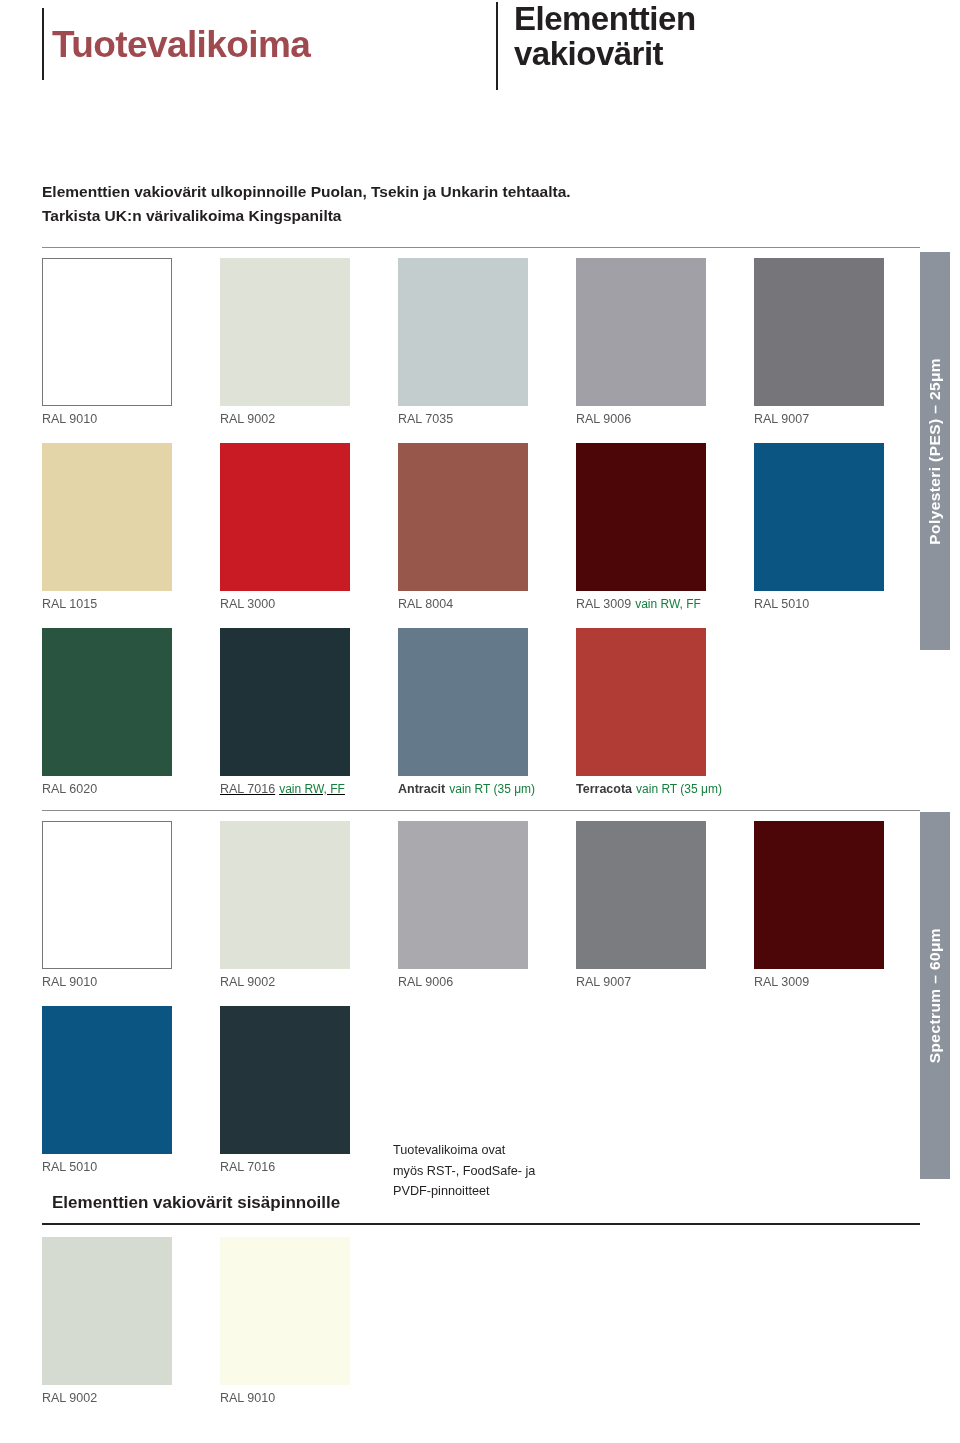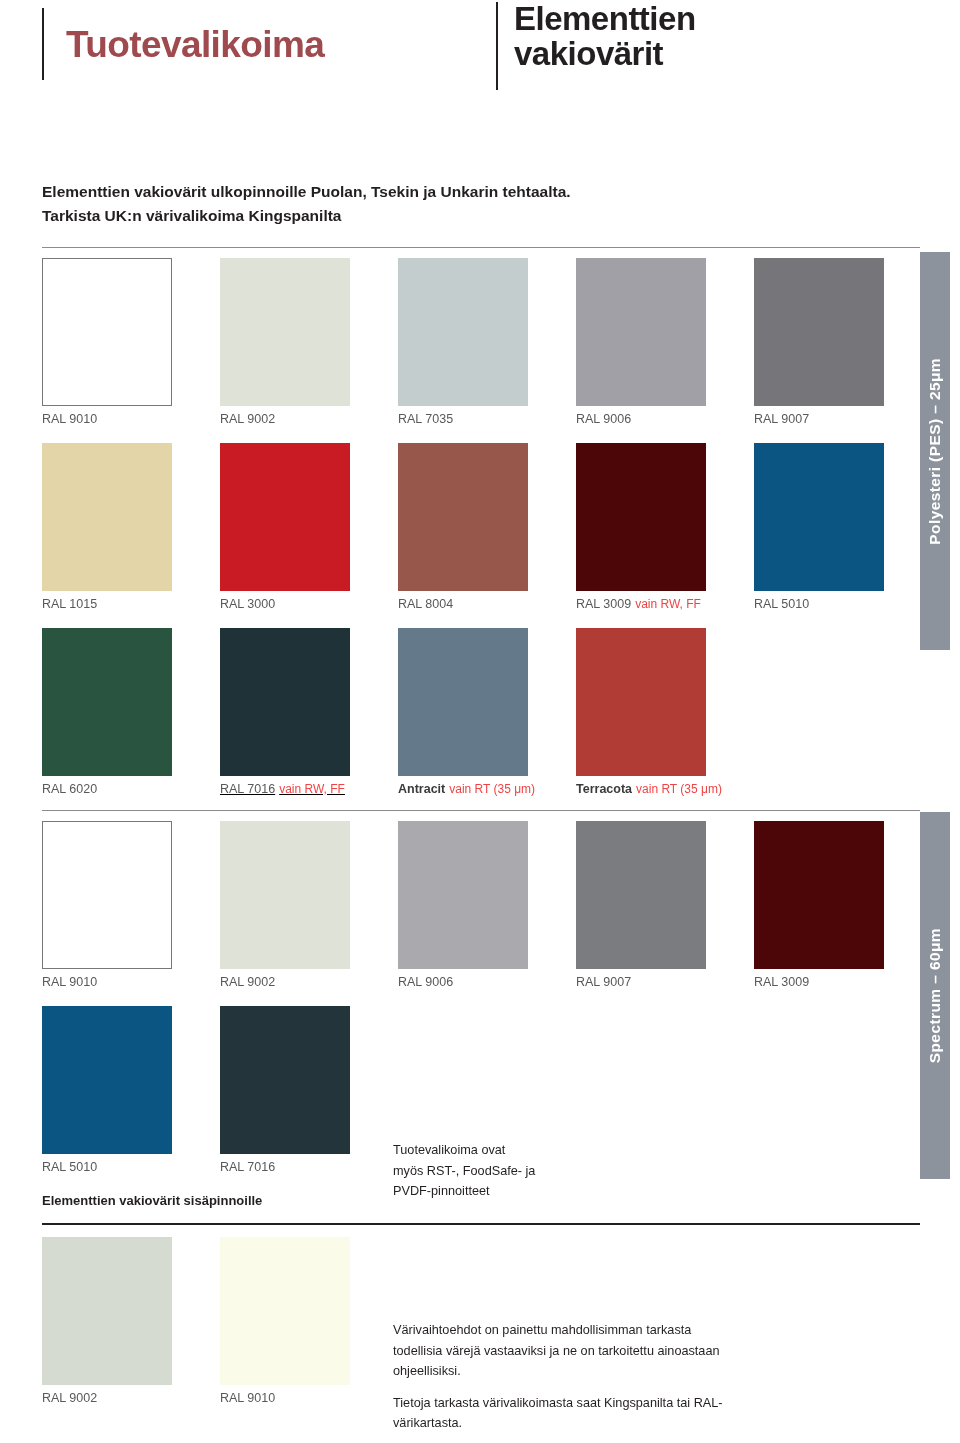--- a/index.html
+++ b/index.html
@@ -23,21 +23,21 @@
   
   .header {
     position: absolute;
     left: 0; top: 0;
     width: 960px;
     height: 130px;
   }
   .hdr-left {
     position: absolute;
     left: 42px; top: 8px;
-    padding-left: 22px;
+    padding-left: 8px;
     border-left: 2px solid #231f20;
     height: 72px;
     display: flex;
     align-items: center;
   }
   .hdr-left-text {
     font-size: 37px;
     font-weight: bold;
     color: #9e4a4f;
     letter-spacing: -0.6px;
@@ -111,21 +111,21 @@
     color: #58595b;
     white-space: nowrap;
     line-height: 1;
   }
   .swatch .lbl .name { }
   .swatch .lbl .name.dark {
     color: #3b3b3d;
     font-weight: bold;
   }
   .swatch .lbl .note {
-    color: #ef4444;
+    color: #15803d;
     margin-left: 4px;
     font-size: 12px;
   }
 
   
   .side-tab {
     position: absolute;
     left: 920px;
     width: 30px;
     background: #8d939c;
@@ -139,22 +139,22 @@
     color: #ffffff;
     font-size: 15.5px;
     font-weight: bold;
     letter-spacing: 0.4px;
     white-space: nowrap;
   }
 
   
   .section-heading {
     position: absolute;
-    left: 42px;
-    font-size: 13px;
+    left: 52px;
+    font-size: 17px;
     font-weight: bold;
     color: #231f20;
     white-space: nowrap;
   }
 
   
   .note-block {
     position: absolute;
     font-size: 12.7px;
     color: #231f20;
@@ -380,23 +380,19 @@
       </div>
     </div>
     <div class="swatch" style="left:178px;">
       <div class="chip" style="background:#fbfbe9;"></div>
       <div class="lbl">
         <span class="name">RAL 9010</span>
       </div>
     </div>
   </div>
 
-  <div class="note-block" style="left:393px; top:1320px; width:345px;">
-    <p>Värivaihtoehdot on painettu mahdollisimman tarkasta todellisia värejä vastaaviksi ja ne on tarkoitettu ainoastaan ohjeellisiksi.</p>
-    <p>Tietoja tarkasta värivalikoimasta saat Kingspanilta tai RAL-värikartasta.</p>
-  </div>
 
   <div class="footer">
     <div class="pageno">18</div>
     <div class="site">www.kingspan.fi</div>
   </div>
 
 </div>
 
 </body></html>

